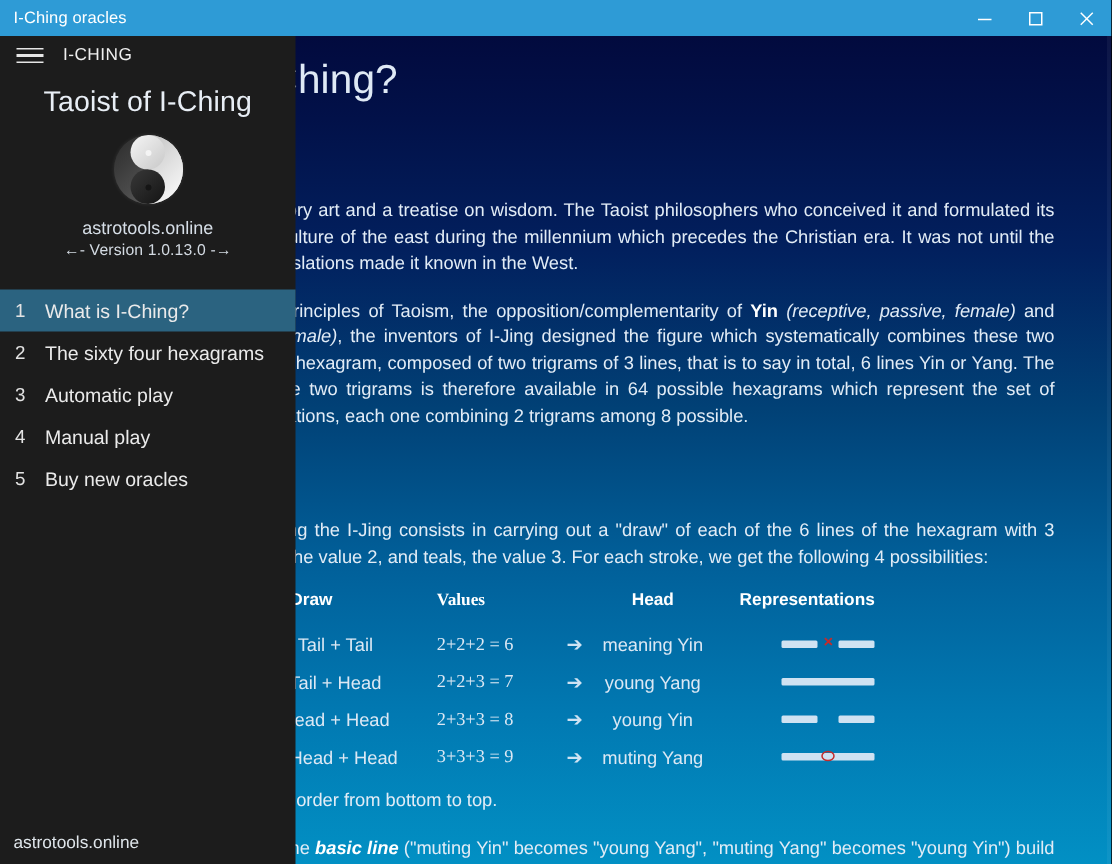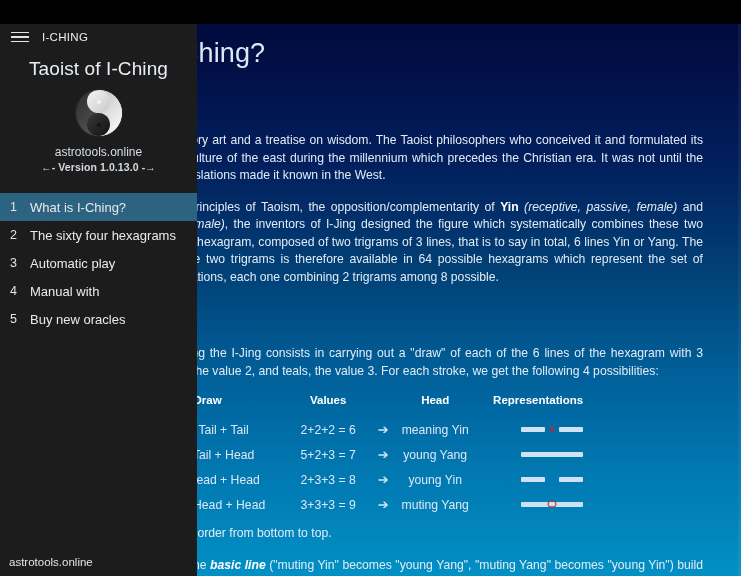--- a/index.html
+++ b/index.html
@@ -110,21 +110,21 @@
     color: #ffffff;
     padding: 0 0 11px 0;
     white-space: nowrap;
   }
   .coin-table td {
     padding: 5px 0;
     height: 25px;
     white-space: nowrap;
   }
   .c-draw  { text-align: center; min-width: 130px; padding-right: 26px !important; }
-  .c-val   { text-align: center; min-width: 74px; }
+  .c-val   { text-align: left; min-width: 74px; font-family: Liberation Serif, serif; }
   .c-arrow { text-align: center; width: 36px; color: #cfe3f3; font-size: 13px; }
   .c-line  { text-align: center; min-width: 86px; padding-right: 18px !important; }
   .c-rep   { text-align: right; min-width: 96px; }
 
   
   .rep { display: inline-block; position: relative; width: 62px; height: 9px; }
   .seg {
     position: absolute;
     top: 2px;
     height: 5px;
@@ -238,21 +238,21 @@
     background: #151515;
   }
 
   .brand-site {
     font-size: 12px;
     color: #d5dde6;
     margin-top: 1px;
   }
   .brand-version {
     font-size: 10.5px;
-    font-weight: bold;
+    font-weight: normal;
     color: #d3dae2;
     margin-top: 2px;
     letter-spacing: 0.1px;
   }
 
   .nav { margin-top: 20px; }
   .nav-item {
     height: 28px;
     display: flex;
     align-items: center;
@@ -284,20 +284,46 @@
     width: 3px; height: 552px;
     background: rgba(255,255,255,0.05);
     z-index: 35;
   }
 </style>
 </head>
 <body>
 
 <div id="app">
 
+  <div class="titlebar">
+    <div class="titlebar-text">I-Ching oracles</div>
+    <div class="titlebar-spacer"></div>
+    <div class="win-btn">
+      <span>
+        <svg width="11" height="11" viewBox="0 0 11 11">
+            <line x1="1" y1="6" x2="10" y2="6" stroke="#ffffff" stroke-width="1"></line>
+          </svg>
+      </span>
+    </div>
+    <div class="win-btn">
+      <span>
+        <svg width="11" height="11" viewBox="0 0 11 11">
+            <rect x="1.5" y="1.5" width="8" height="8" fill="none" stroke="#ffffff" stroke-width="1"></rect>
+          </svg>
+      </span>
+    </div>
+    <div class="win-btn">
+      <span>
+        <svg width="11" height="11" viewBox="0 0 11 11">
+            <line x1="1.5" y1="1.5" x2="9.5" y2="9.5" stroke="#ffffff" stroke-width="1"></line>
+            <line x1="9.5" y1="1.5" x2="1.5" y2="9.5" stroke="#ffffff" stroke-width="1"></line>
+          </svg>
+      </span>
+    </div>
+  </div>
 
   <div class="content">
 
     <div class="page-title">What is I-Ching?</div>
 
     <div class="section-head">Presentation</div>
 
     <div class="para">The I-Ching is a divinatory art and a treatise on wisdom. The Taoist philosophers who conceived it and formulated its principles marked the culture of the east during the millennium which precedes the Christian era. It was not until the 17th century that its translations made it known in the West.</div>
 
     <div class="para">
@@ -323,21 +349,21 @@
       <tbody id="table-body">
           <tr>
             <td class="c-draw">Tail + Tail + Tail</td>
             <td class="c-val">2+2+2 = 6</td>
             <td class="c-arrow">➔</td>
             <td class="c-line">meaning Yin</td>
             <td class="c-rep"><span class="rep"><span class="seg seg-l"></span><span class="seg seg-r"></span><span class="mark-x">×</span></span></td>
           </tr>
           <tr>
             <td class="c-draw">Tail + Tail + Head</td>
-            <td class="c-val">5+2+3 = 7</td>
+            <td class="c-val">2+2+3 = 7</td>
             <td class="c-arrow">➔</td>
             <td class="c-line">young Yang</td>
             <td class="c-rep"><span class="rep"><span class="seg seg-full"></span></span></td>
           </tr>
           <tr>
             <td class="c-draw">Tail + Head + Head</td>
             <td class="c-val">2+3+3 = 8</td>
             <td class="c-arrow">➔</td>
             <td class="c-line">young Yin</td>
             <td class="c-rep"><span class="rep"><span class="seg seg-l"></span><span class="seg seg-r"></span></span></td>
@@ -395,21 +421,21 @@
         <div class="nav-item">
           <span class="nav-num">2</span>
           <span class="nav-label">The sixty four hexagrams</span>
         </div>
         <div class="nav-item">
           <span class="nav-num">3</span>
           <span class="nav-label">Automatic play</span>
         </div>
         <div class="nav-item">
           <span class="nav-num">4</span>
-          <span class="nav-label">Manual with</span>
+          <span class="nav-label">Manual play</span>
         </div>
         <div class="nav-item">
           <span class="nav-num">5</span>
           <span class="nav-label">Buy new oracles</span>
         </div>
       </div>
 
     <div class="side-spacer"></div>
 
     <div class="side-footer">

